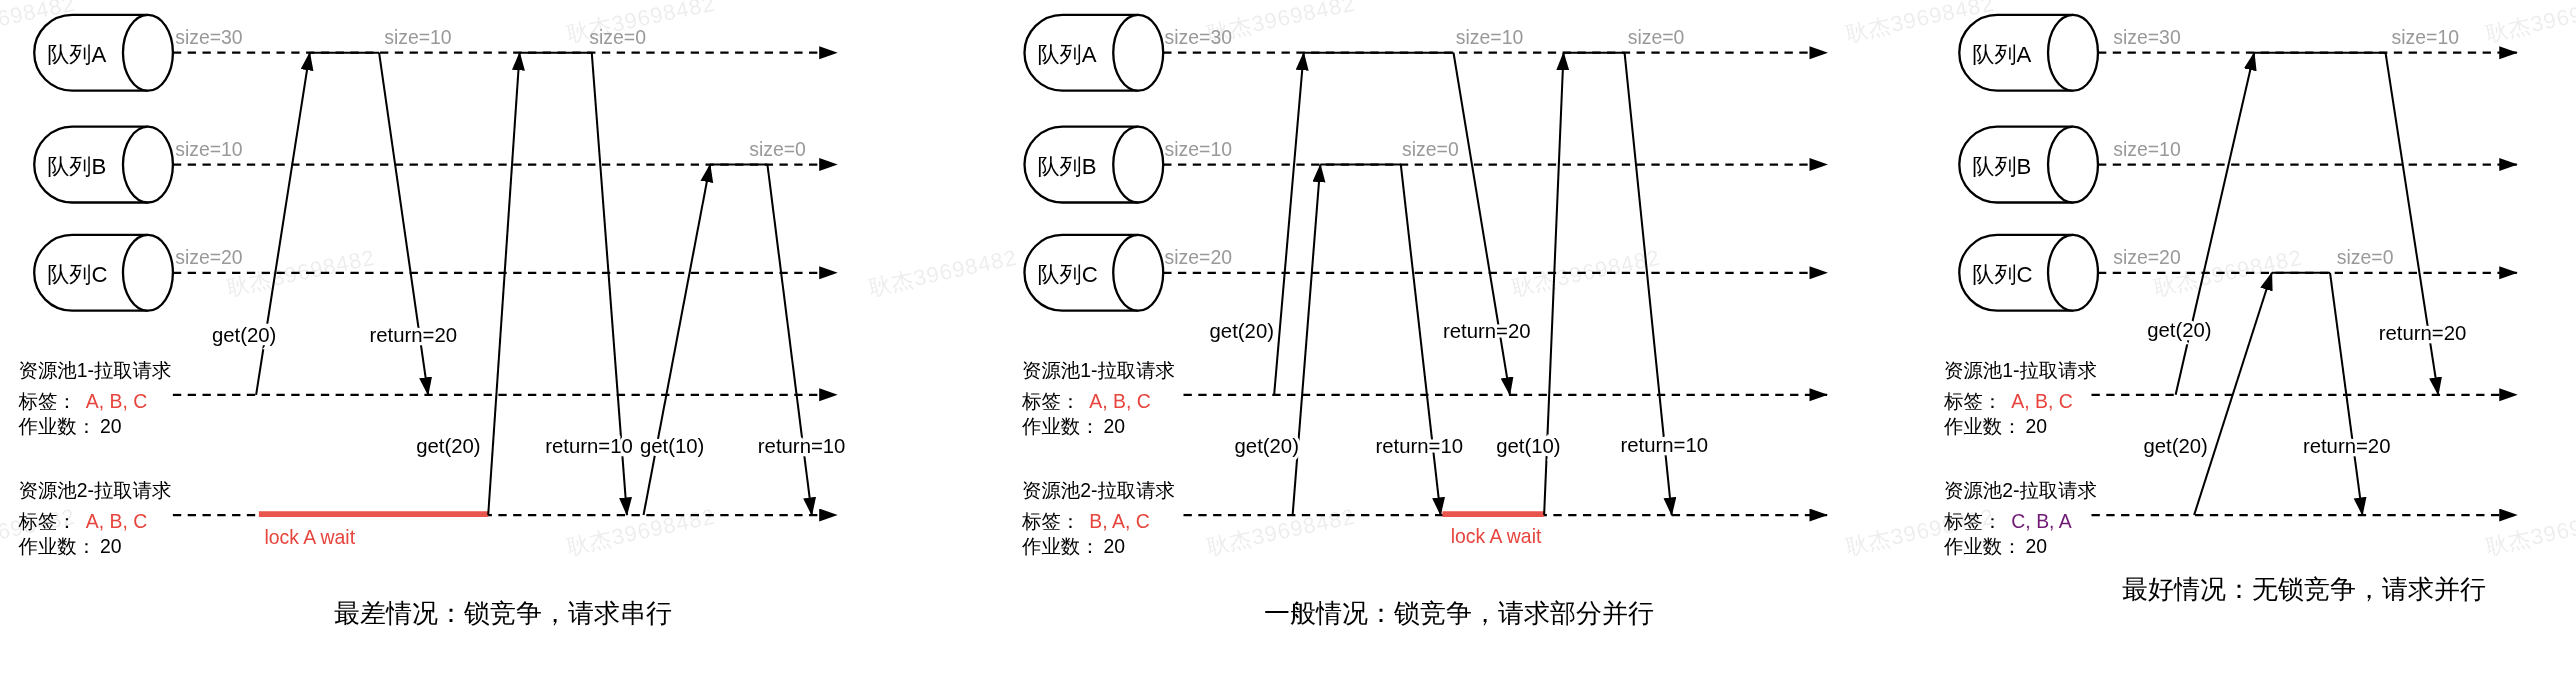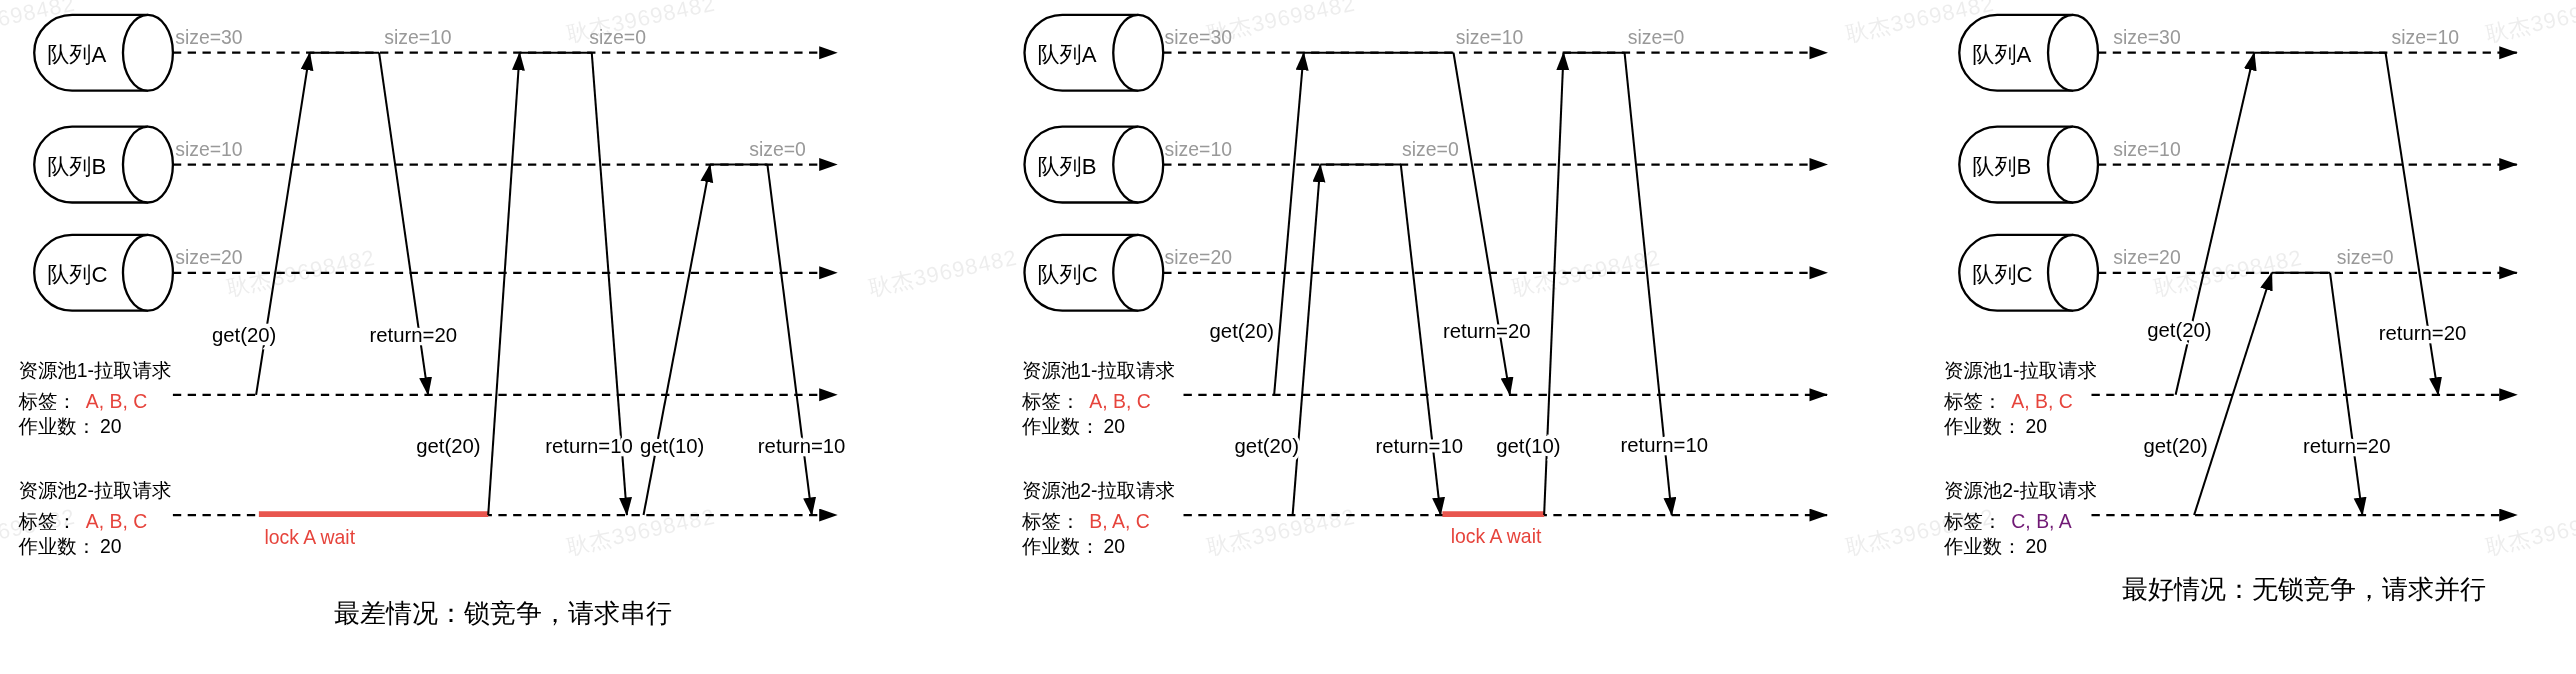--- a/index.html
+++ b/index.html
@@ -185,15 +185,16 @@
     <div class="pool-row"><span>标签：</span><span class="val red-text" style="color: rgb(230, 68, 60);">A, B, C</span></div>
     <div class="pool-row"><span>作业数：</span><span class="jobs">20</span></div>
   </div>
   <div class="pool" style="left: 1944px; top: 478px;">
     <div class="pool-title">资源池2-拉取请求</div>
     <div class="pool-row"><span>标签：</span><span class="val red-text" style="color: #701a75;">C, B, A</span></div>
     <div class="pool-row"><span>作业数：</span><span class="jobs">20</span></div>
   </div>
 
   <div class="caption" style="left: 503px; top: 596px;">最差情况：锁竞争，请求串行</div>
+  <div class="caption" style="left: 1459px; top: 596px;">一般情况：锁竞争，请求部分并行</div>
   <div class="caption" style="left: 2278px; top: 572px; margin-left: 26px;">最好情况：无锁竞争，请求并行</div>
 </div>
 
 
 </body></html>

